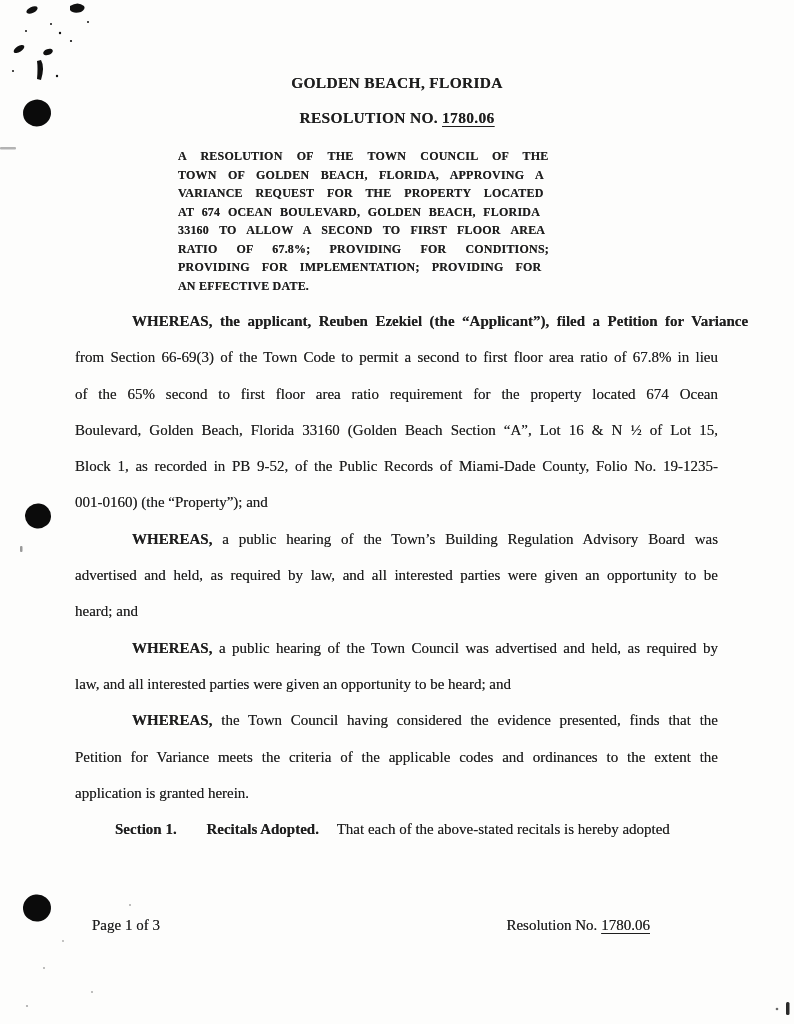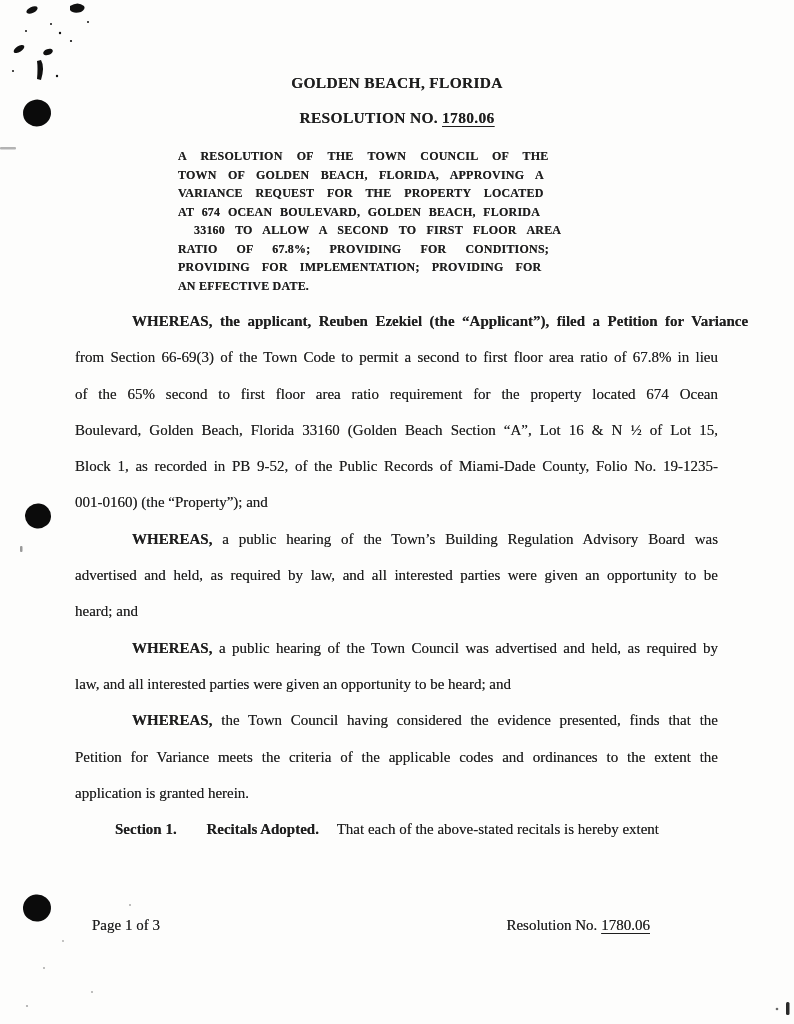--- a/index.html
+++ b/index.html
@@ -39,21 +39,21 @@
 
   <div class="content">
     <div class="hdr">GOLDEN BEACH, FLORIDA</div>
     <div class="hdr hdr2"><span>RESOLUTION NO.</span><span class="u num">1780.06</span></div>
 
     <div class="title-block">
         <div class="jline" style="word-spacing: 11.067px;"><span class="lt">A RESOLUTION OF THE TOWN COUNCIL OF THE</span></div>
         <div class="jline" style="word-spacing: 8.23177px;"><span class="lt">TOWN OF GOLDEN BEACH, FLORIDA, APPROVING A</span></div>
         <div class="jline" style="word-spacing: 9.6125px;"><span class="lt">VARIANCE REQUEST FOR THE PROPERTY LOCATED</span></div>
         <div class="jline" style="word-spacing: 4.5026px;"><span class="lt">AT 674 OCEAN BOULEVARD, GOLDEN BEACH, FLORIDA</span></div>
-        <div class="jline" style="word-spacing: 7.14648px; margin-left: 16px;"><span class="lt">33160 TO ALLOW A SECOND TO FIRST FLOOR AREA</span></div>
+        <div class="jline" style="word-spacing: 7.14648px;"><span class="lt">33160 TO ALLOW A SECOND TO FIRST FLOOR AREA</span></div>
         <div class="jline" style="word-spacing: 15.8844px;"><span class="lt">RATIO OF 67.8%; PROVIDING FOR CONDITIONS;</span></div>
         <div class="jline" style="word-spacing: 8.81641px;"><span class="lt">PROVIDING FOR IMPLEMENTATION; PROVIDING FOR</span></div>
         <div class="jline last"><span class="lt">AN EFFECTIVE DATE.</span></div>
       </div>
 
     <div class="body-text">
       <div>
           <div class="para">
             <div class="jline first" style="word-spacing: 3.76705px; font-weight: bold;"><span class="lt"><b>WHEREAS,</b> the applicant, Reuben Ezekiel (the “Applicant”), filed a Petition for Variance</span></div>
             <div class="jline" style="word-spacing: 2.47204px;"><span class="lt">from Section 66-69(3) of the Town Code to permit a second to first floor area ratio of 67.8% in lieu</span></div>
@@ -74,21 +74,21 @@
           <div class="para">
             <div class="jline first" style="word-spacing: 5.03125px;"><span class="lt"><b>WHEREAS,</b> the Town Council having considered the evidence presented, finds that the</span></div>
             <div class="jline" style="word-spacing: 5.09375px;"><span class="lt">Petition for Variance meets the criteria of the applicable codes and ordinances to the extent the</span></div>
             <div class="jline last"><span class="lt">application is granted herein.</span></div>
           </div>
         </div>
       <div class="jline last section-row">
         <span class="lt">
           <span class="bu">Section 1.</span>
           <span class="bu sec-heading">Recitals Adopted.</span>
-          <span class="sec-text">That each of the above-stated recitals is hereby extent</span>
+          <span class="sec-text">That each of the above-stated recitals is hereby adopted</span>
         </span>
       </div>
     </div>
   </div>
 
   <div class="footer-left">Page 1 of 3</div>
   <div class="footer-right"><span>Resolution No.</span><span class="u num">1780.06</span></div>
 
   <svg class="artifacts" width="794" height="1024" viewBox="0 0 794 1024">
 

